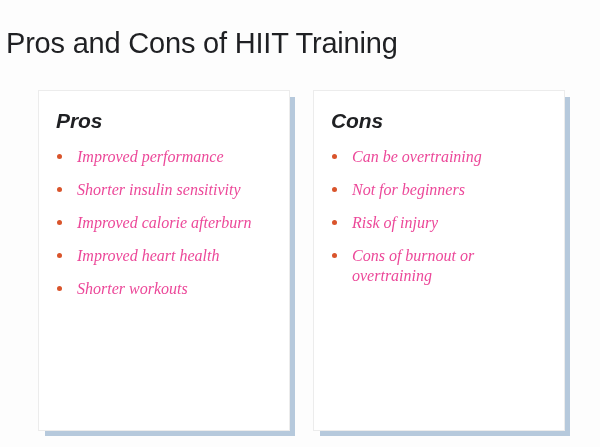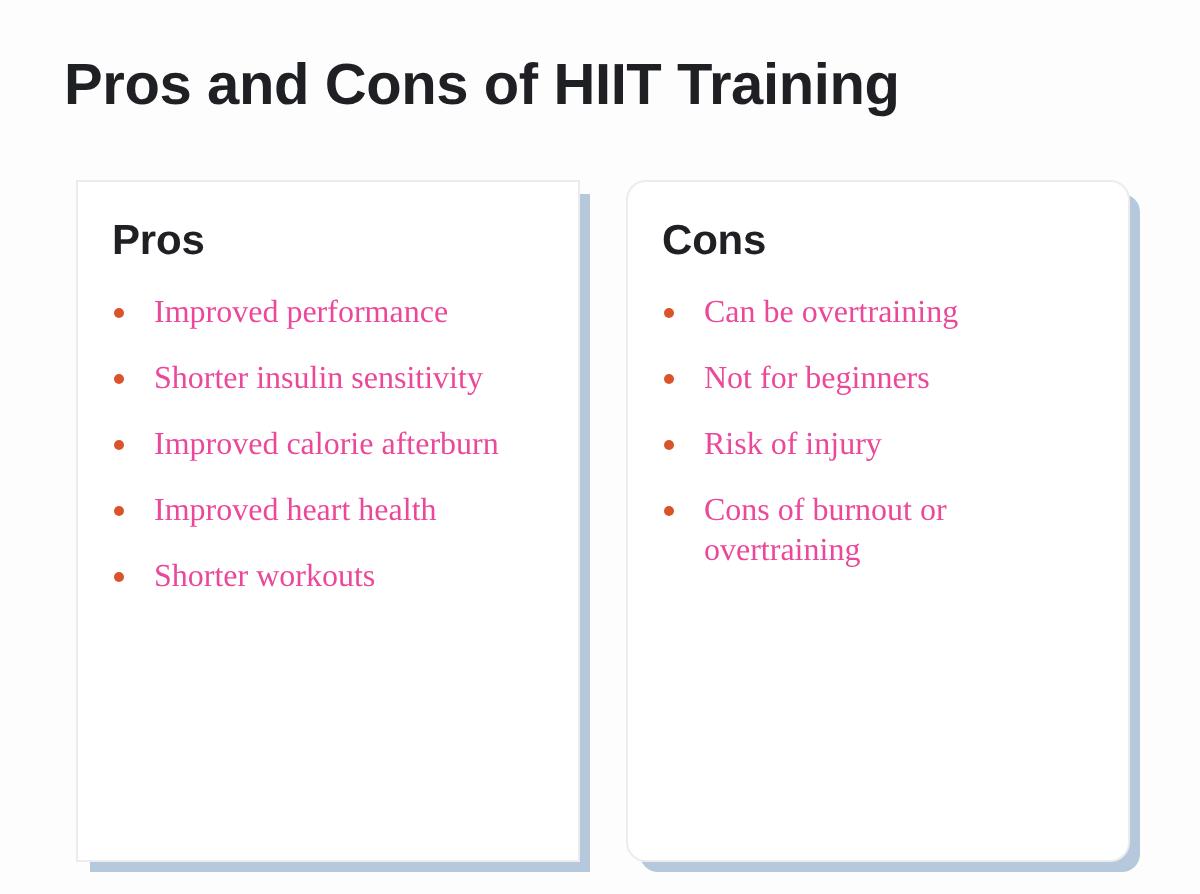--- a/index.html
+++ b/index.html
@@ -10,36 +10,37 @@
     width: 600px;
     height: 447px;
     background: #fdfdfd;
     font-family: "Liberation Sans", sans-serif;
     overflow: hidden;
     position: relative;
   }
 
   #page-title {
     position: absolute;
-    left: 32px;
+    left: 6px;
     top: 27px;
     font-family: "Liberation Sans", sans-serif;
     font-size: 29px;
-    font-weight: 700;
+    font-weight: 400;
     color: #1f2023;
     letter-spacing: -0.2px;
     white-space: nowrap;
   }
 
   .cards-area {
     position: absolute;
     left: 0;
     top: 0;
     width: 593px;
     height: 447px;
+    font-style: italic;
   }
 
   .card {
     position: absolute;
     background: #ffffff;
     border: 1px solid #ececec;
     box-sizing: border-box;
     box-shadow: 6px 6px 0 -1px #b6c9dc;
   }
 
@@ -48,21 +49,20 @@
     top: 90px;
     width: 252px;
     height: 341px;
   }
 
   .card-cons {
     left: 313px;
     top: 90px;
     width: 252px;
     height: 341px;
-    border-radius: 10px;
   }
 
   .card-inner {
     padding: 17px 16px 0 17px;
   }
 
   .card-heading {
     font-family: "Liberation Sans", sans-serif;
     font-size: 21px;
     font-weight: 700;

